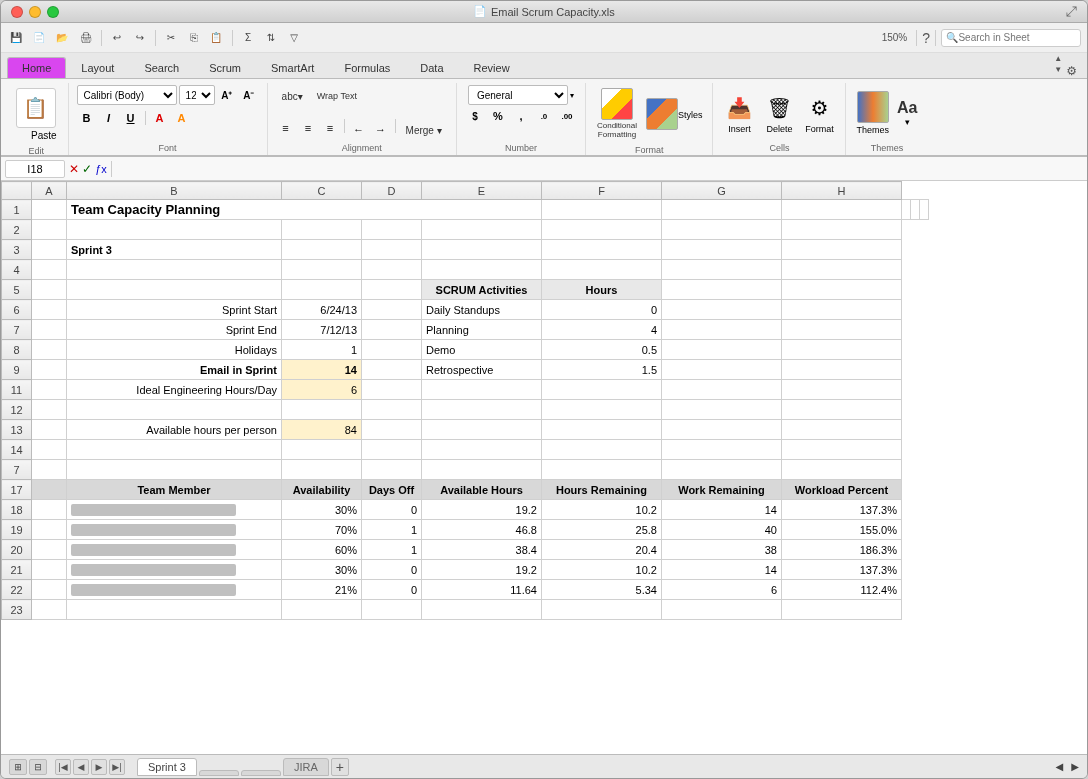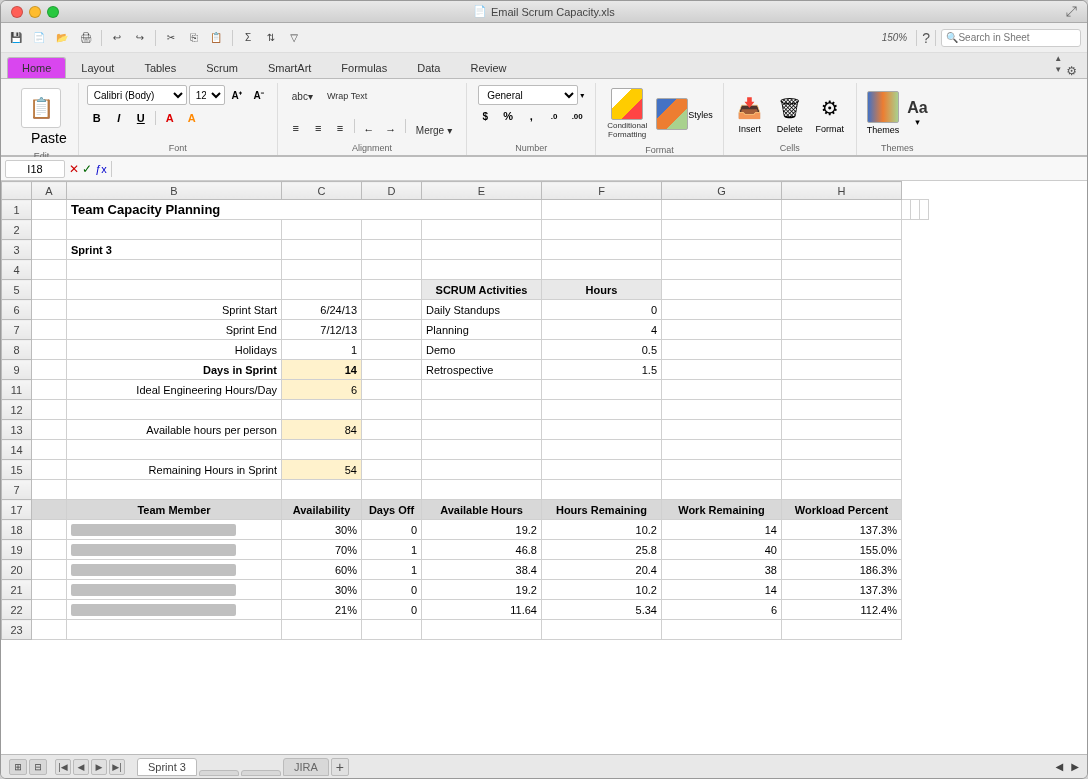--- a/index.html
+++ b/index.html
@@ -120,54 +120,54 @@
     <button class="qt-btn">↪</button>
     <div style="width:1px;height:16px;background:#ccc;margin:0 2px;"></div>
     <button class="qt-btn">✂</button>
     <button class="qt-btn">⎘</button>
     <button class="qt-btn">📋</button>
     <div style="width:1px;height:16px;background:#ccc;margin:0 2px;"></div>
     <button class="qt-btn">Σ</button>
     <button class="qt-btn">⇅</button>
     <button class="qt-btn">▽</button>
     <div style="flex:1;"></div>
-    <span style="font-size:10px;color:#555;margin-right:4px;font-style:italic;">150%</span>
+    <span style="font-size:10px;color:#555;margin-right:4px;">150%</span>
     <div style="width:1px;height:16px;background:#ccc;margin:0 2px;"></div>
     <span style="font-size:14px;color:#555;">?</span>
     <div style="width:1px;height:16px;background:#ccc;margin:0 2px;"></div>
     <div style="display:flex;align-items:center;border:1px solid #ccc;border-radius:3px;background:white;padding:0 4px;height:18px;width:140px;">
       <span style="font-size:10px;color:#aaa;">🔍</span>
       <input type="text" style="border: none; outline: none; font-size: 10px; width: 100%; background: transparent;" placeholder="Search in Sheet">
     </div>
   </div>
 
   <div class="ribbon-tabs">
     <div class="ribbon-tab active">Home</div>
     <div class="ribbon-tab">Layout</div>
-    <div class="ribbon-tab">Tables</div>
+    <div class="ribbon-tab">Search</div>
     <div class="ribbon-tab">Scrum</div>
     <div class="ribbon-tab">SmartArt</div>
     <div class="ribbon-tab">Formulas</div>
     <div class="ribbon-tab">Data</div>
     <div class="ribbon-tab">Review</div>
     <div style="flex:1;"></div>
     <div style="display:flex;flex-direction:column;justify-content:center;gap:2px;margin-bottom:4px;">
       <span style="font-size:8px;cursor:pointer;color:#555;">▲</span>
       <span style="font-size:8px;cursor:pointer;color:#555;">▼</span>
     </div>
     <span style="font-size:12px;cursor:pointer;color:#555;margin:0 4px;">⚙</span>
   </div>
 
   <div class="ribbon">
 
     <div class="ribbon-group" style="min-width:60px;">
       <div class="ribbon-group-content">
         <div style="display:flex;flex-direction:column;align-items:center;cursor:pointer;padding:2px;border:1px solid transparent;border-radius:3px;">
           <div style="width:40px;height:40px;background:white;border:1px solid #ccc;border-radius:3px;display:flex;align-items:center;justify-content:center;font-size:20px;">📋</div>
-          <span style="font-size:14px;margin-top:2px;margin-left:15px;">Paste</span>
+          <span style="font-size:10px;margin-top:2px;margin-left:15px;">Paste</span>
         </div>
       </div>
       <div class="ribbon-group-label">Edit</div>
     </div>
 
     <div class="ribbon-group" style="min-width:140px;">
       <div class="ribbon-group-content" style="flex-direction:column;gap:2px;align-items:flex-start;">
         <div class="font-row">
           <select class="font-select">
             <option>Calibri (Body)</option>
@@ -411,21 +411,21 @@
               <td class="cell" style="text-align: right;">1</td>
               <td class="cell"></td>
               <td class="cell">Demo</td>
               <td class="cell" style="text-align: right;">0.5</td>
               <td class="cell"></td>
               <td class="cell"></td>
             </tr>
             <tr>
               <th class="row-header">9</th>
               <td class="cell"></td>
-              <td class="cell" style="font-weight: bold; text-align: right;">Days in Sprint</td>
+              <td class="cell" style="font-weight: bold; text-align: right;">Email in Sprint</td>
               <td class="cell" style="font-weight: bold; text-align: right; background: rgb(255, 242, 204);">14</td>
               <td class="cell"></td>
               <td class="cell">Retrospective</td>
               <td class="cell" style="text-align: right;">1.5</td>
               <td class="cell"></td>
               <td class="cell"></td>
             </tr>
             <tr>
               <th class="row-header">11</th>
               <td class="cell"></td>
@@ -457,31 +457,20 @@
               <td class="cell"></td>
               <td class="cell"></td>
               <td class="cell"></td>
               <td class="cell"></td>
             </tr>
             <tr>
               <th class="row-header">14</th>
               <td class="cell"></td>
               <td class="cell"></td>
               <td class="cell"></td>
-              <td class="cell"></td>
-              <td class="cell"></td>
-              <td class="cell"></td>
-              <td class="cell"></td>
-              <td class="cell"></td>
-            </tr>
-            <tr>
-              <th class="row-header">15</th>
-              <td class="cell"></td>
-              <td class="cell" style="text-align: right;">Remaining Hours in Sprint</td>
-              <td class="cell" style="text-align: right; background: rgb(255, 242, 204);">54</td>
               <td class="cell"></td>
               <td class="cell"></td>
               <td class="cell"></td>
               <td class="cell"></td>
               <td class="cell"></td>
             </tr>
             <tr>
               <th class="row-header">7</th>
               <td class="cell"></td>
               <td class="cell"></td>

